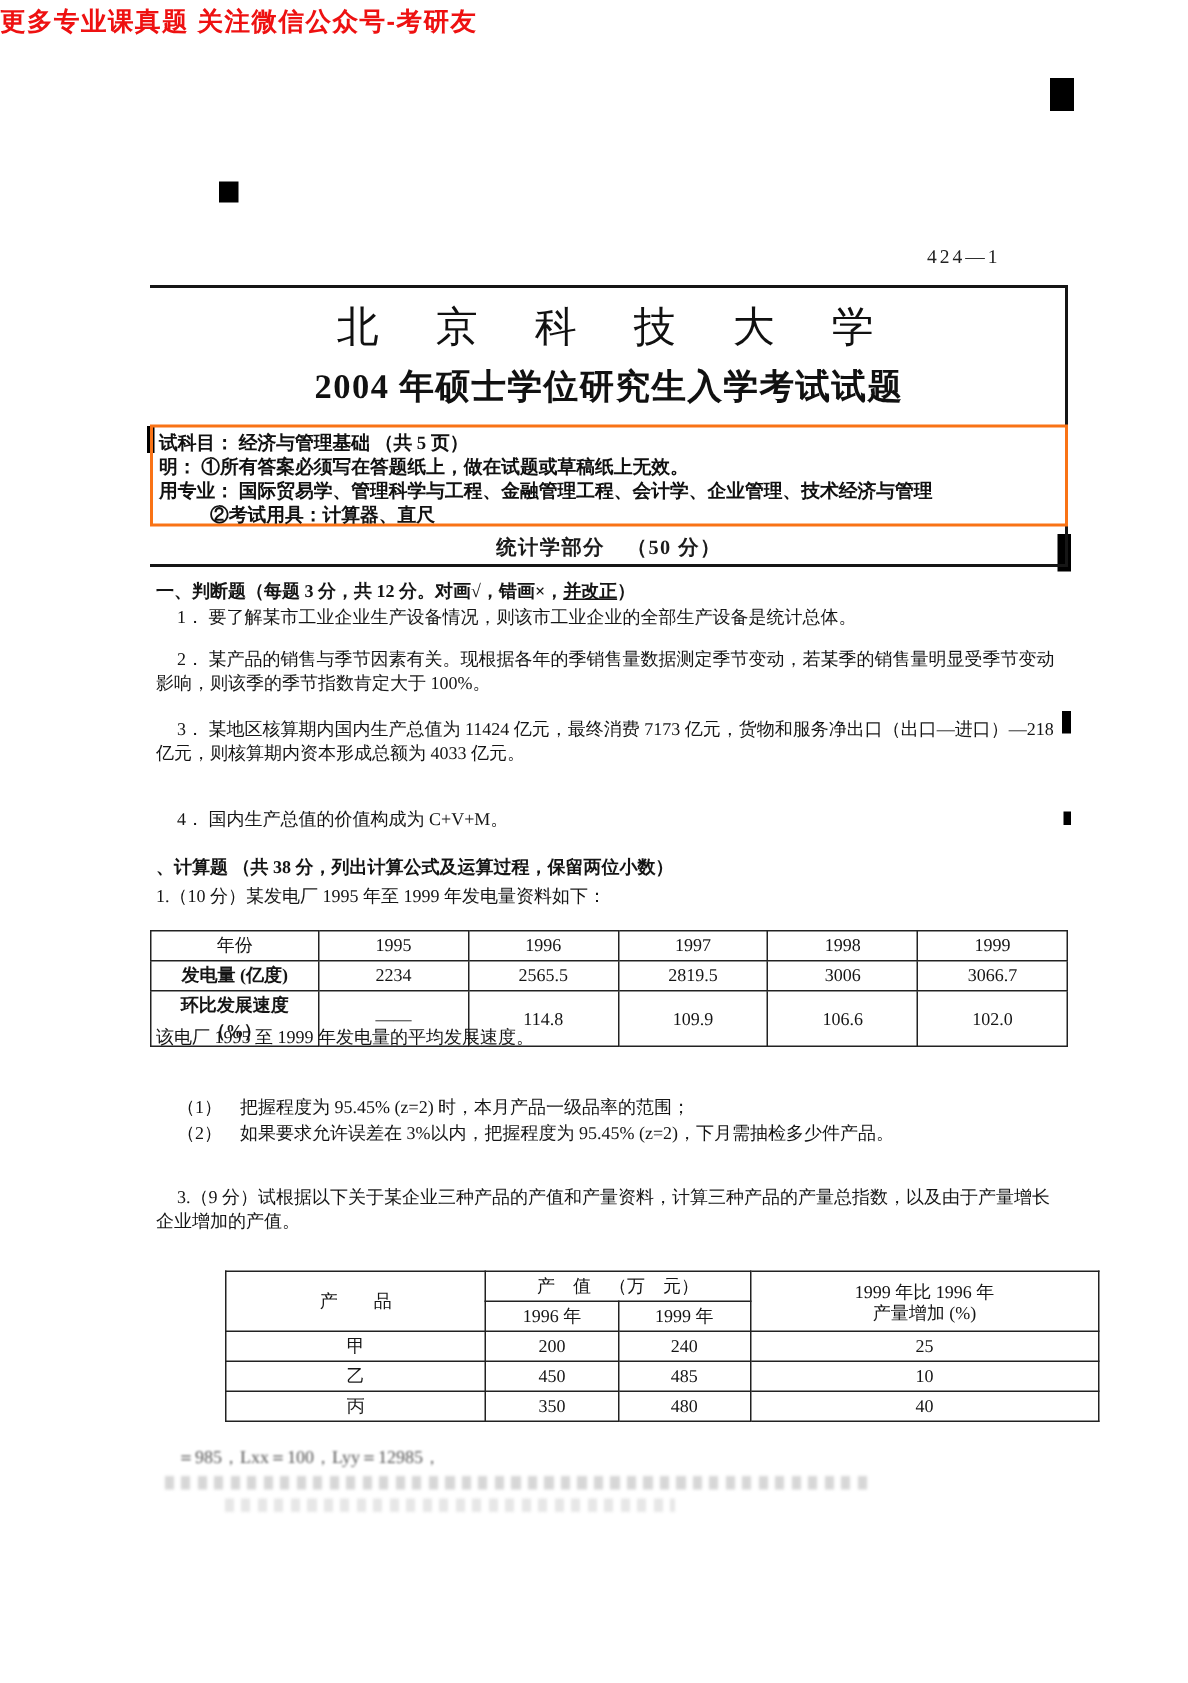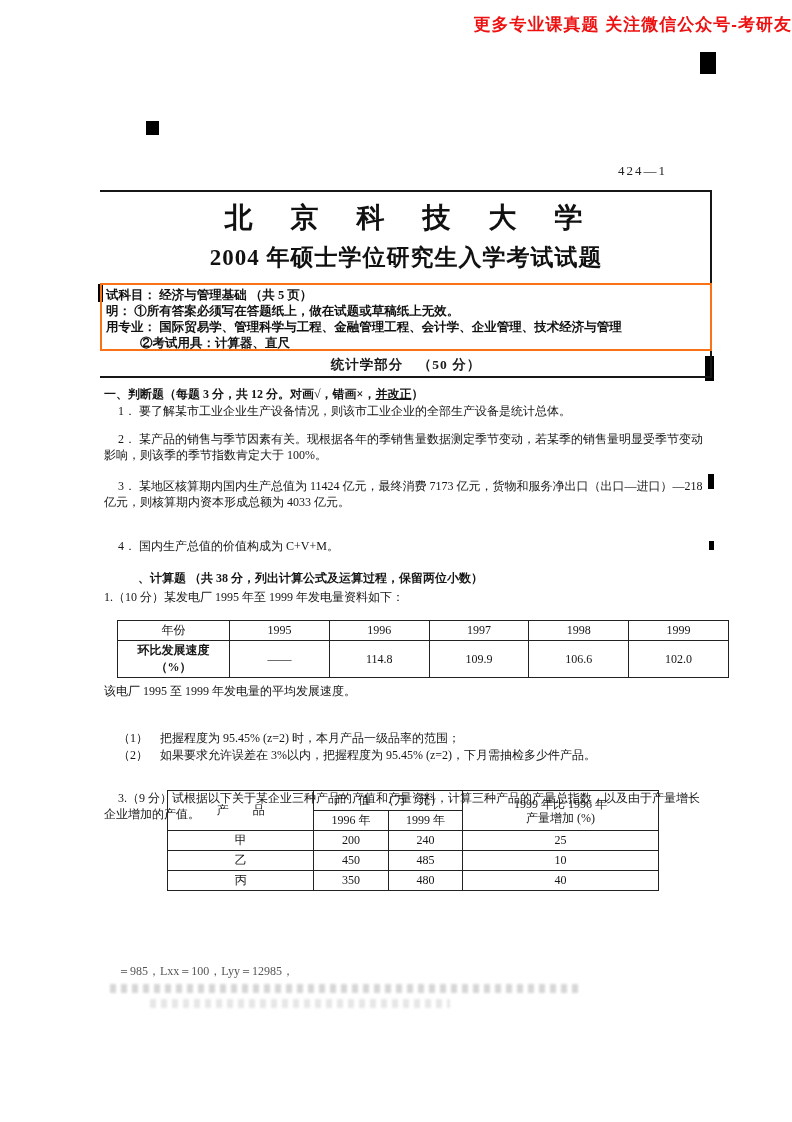--- a/index.html
+++ b/index.html
@@ -3,30 +3,30 @@
 <meta charset="utf-8">
 <style>
   * { margin:0; padding:0; box-sizing:border-box; }
   html,body { background:#ffffff; }
   .page {
     position:relative; width:792px; height:1122px; margin:0 auto;
     background:#ffffff; overflow:hidden;
     font-family:"Liberation Serif", serif; color:#1c1c1c;
   }
   .promo {
-    position:absolute; top:13px; left:0; width:100%; text-align:right;
+    position:absolute; top:3px; left:0; width:100%; text-align:left;
     font-family:"Liberation Sans", sans-serif; font-weight:bold;
     font-size:17px; letter-spacing:1px; color:#ee1111;
   }
   .artifact { position:absolute; background:#000; }
   .page-code { position:absolute; top:163px; left:618px; font-size:13px; letter-spacing:2px; color:#222; }
   .rule { position:absolute; background:#161616; }
   .univ-title {
     position:absolute; top:199px; left:100px; width:612px; text-align:center;
-    font-size:28px; font-weight:700; letter-spacing:5px; color:#111;
+    font-size:28px; font-weight:400; letter-spacing:5px; color:#111;
   }
   .exam-title {
     position:absolute; top:242px; left:100px; width:612px; text-align:center;
     font-size:23px; font-weight:700; letter-spacing:1px; color:#111;
   }
   .info-box {
     position:absolute; left:100px; top:283px; width:612px; height:68px;
     border:2px solid #f97316; padding:2px 6px 0 4px;
     font-size:12.5px; font-weight:600; line-height:16px; color:#111;
   }
@@ -35,29 +35,29 @@
   .info-line .subject { font-weight:700; }
   .info-indent { padding-left:34px; }
   .section-title {
     position:absolute; top:356px; left:100px; width:612px; text-align:center;
     font-size:13.5px; font-weight:700; letter-spacing:1px;
   }
   .body-block { position:absolute; left:104px; width:604px; font-size:12px; line-height:16px; color:#151515; }
   .heading { font-weight:700; }
   .uline { text-decoration:underline; }
   .para { text-indent:14px; }
-  table.grid { border-collapse:collapse; table-layout:fixed;margin-left:17px; }
+  table.grid { border-collapse:collapse; table-layout:fixed; }
   table.grid td {
     border:1px solid #222; text-align:center; vertical-align:middle;
     font-size:12px; padding:1px 2px; color:#151515;
   }
   .t1 { position:absolute; left:100px; top:620px; width:612px; }
   .t1 td { height:17px; }
   .t1 .c0 { width:112px; }
-  .t2 { position:absolute; left:150px; top:790px; width:492px; }
+  .t2 { position:absolute; left:150px; top:847px; width:583px; }
   .t2 td { height:17px; }
   .t2 .p { width:112px; }
   .t2 .v { width:114px; }
   .t2 .g { width:150px; }
   .t2 .hdr2 div { line-height:14px; }
   .blurred { filter:blur(0.6px); color:#555; }
   .faint-strip {
     position:absolute; height:9px;
     background:repeating-linear-gradient(90deg, rgba(110,110,110,.28) 0 6px, rgba(255,255,255,0) 6px 11px);
     filter:blur(1.2px);
@@ -121,34 +121,42 @@
   </div>
   <div class="body-block para" style="top:478px;">
     <span>3．</span>
     <span>某地区核算期内国内生产总值为 11424 亿元，最终消费 7173 亿元，货物和服务净出口（出口—进口）—218 亿元，则核算期内资本形成总额为 4033 亿元。</span>
   </div>
   <div class="body-block para" style="top:538px;">
     <span>4．</span>
     <span>国内生产总值的价值构成为 C+V+M。</span>
   </div>
 
-  <div class="body-block heading" style="top:570px;margin-left:34px;">、计算题 （共 38 分，列出计算公式及运算过程，保留两位小数）</div>
+  <div class="body-block heading" style="top:570px;">、计算题 （共 38 分，列出计算公式及运算过程，保留两位小数）</div>
   <div class="body-block" style="top:589px;">1.（10 分）某发电厂 1995 年至 1999 年发电量资料如下：</div>
 
   <table class="grid t1">
     <tbody>
         <tr>
       <td class="c0">年份</td>
       <td>1995</td>
       <td>1996</td>
       <td>1997</td>
       <td>1998</td>
       <td>1999</td>
     </tr>
     <tr>
+      <td class="c0" style="font-weight:700;">发电量 (亿度)</td>
+      <td>2234</td>
+      <td>2565.5</td>
+      <td>2819.5</td>
+      <td>3006</td>
+      <td>3066.7</td>
+    </tr>
+    <tr>
       <td class="c0" style="font-weight:700;">环比发展速度（%）</td>
       <td>——</td>
       <td>114.8</td>
       <td>109.9</td>
       <td>106.6</td>
       <td>102.0</td>
     </tr>
   </tbody>
     </table>
 

